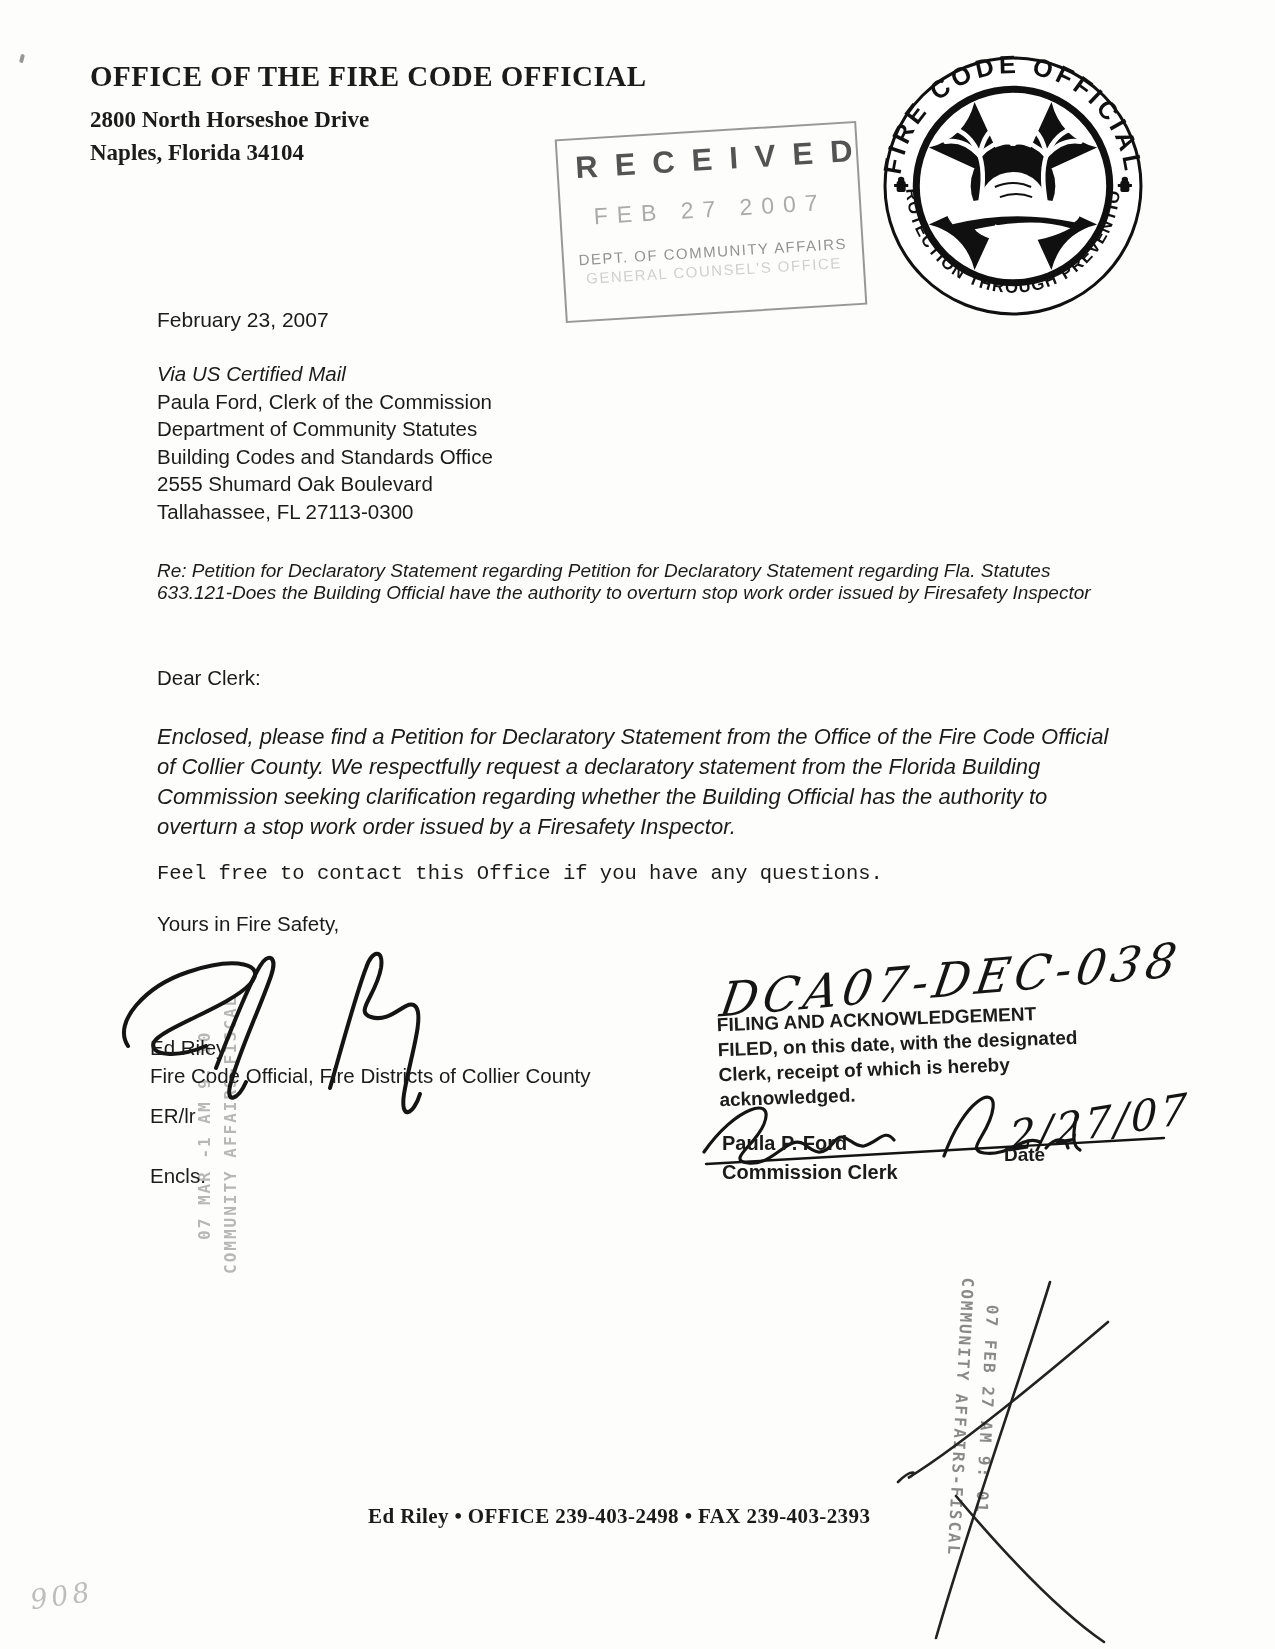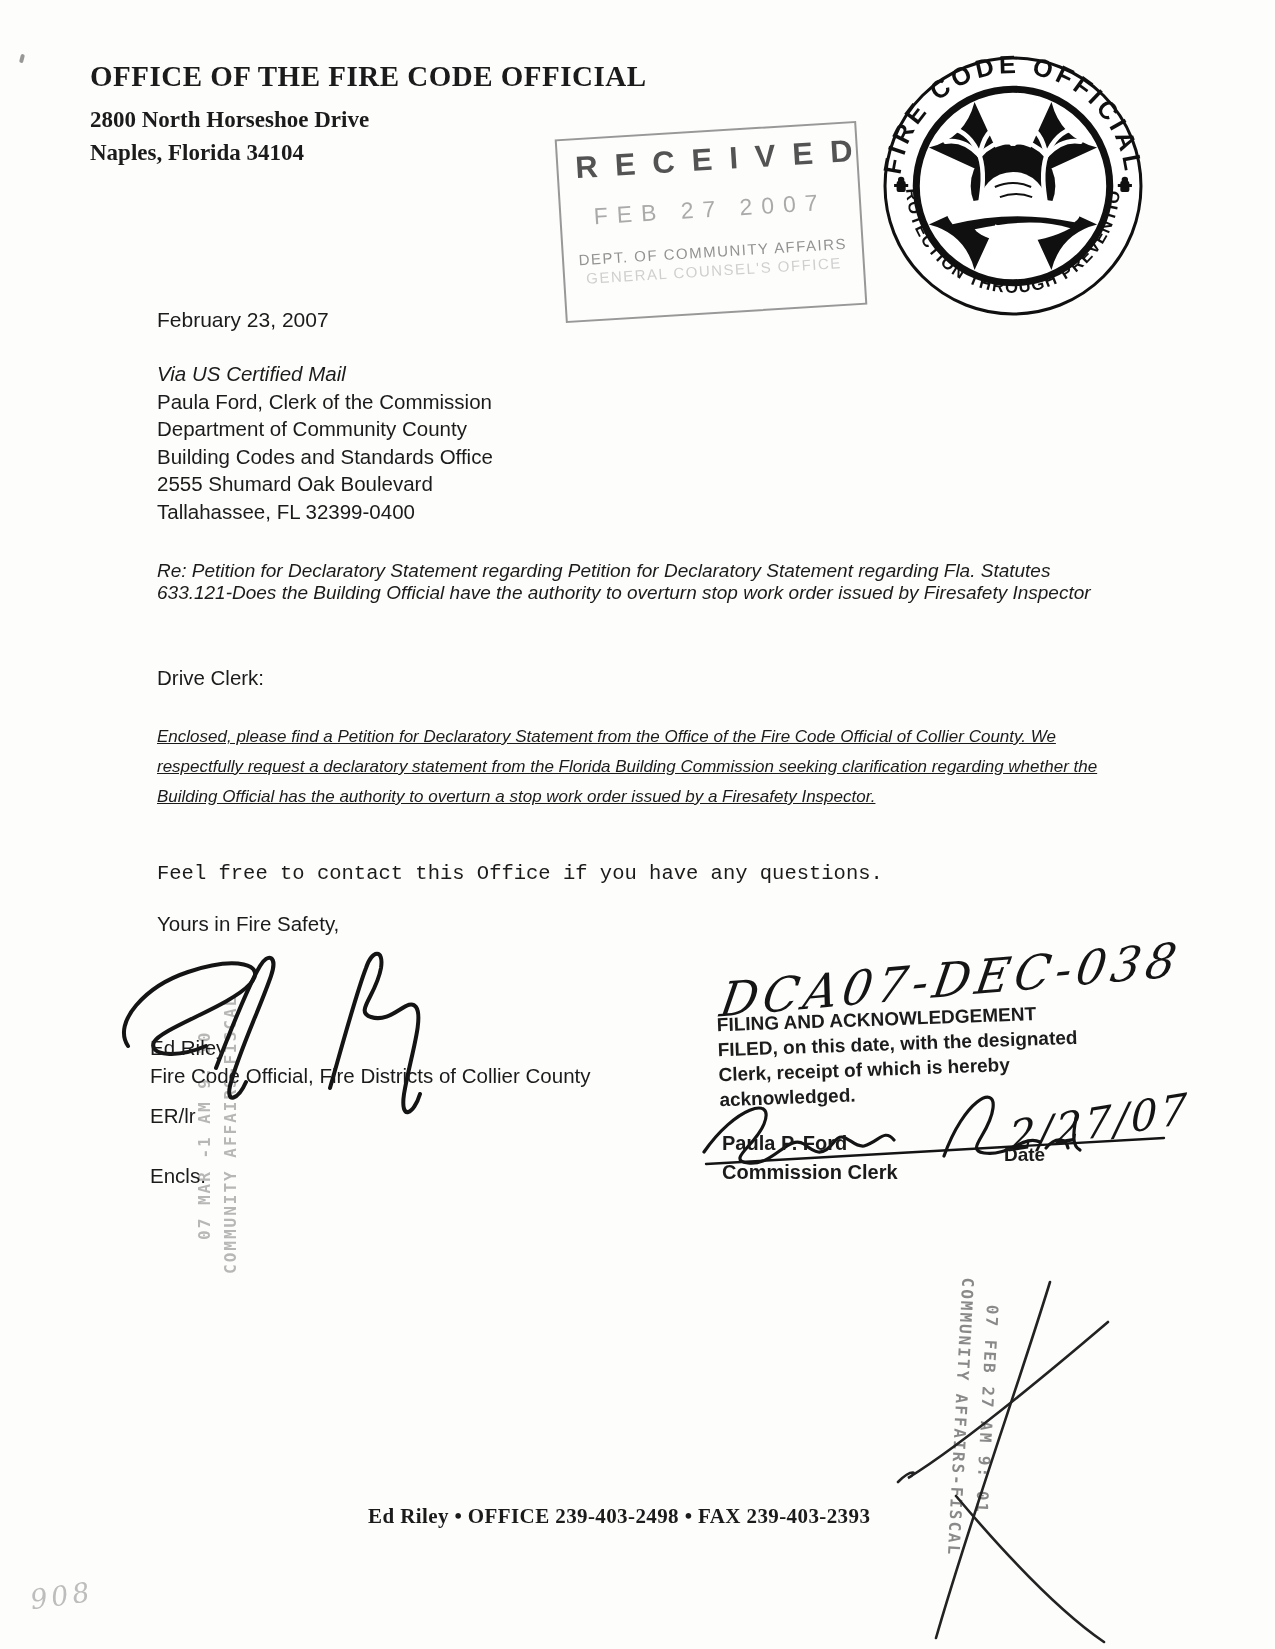--- a/index.html
+++ b/index.html
@@ -26,21 +26,21 @@
   .received .r-date{margin-top:18px;font-size:23px;letter-spacing:9px;color:rgba(115,115,115,.6);}
   .received .r-l1{margin-top:20px;font-size:15px;letter-spacing:1.5px;color:rgba(95,95,95,.68);}
   .received .r-l2{margin-top:2px;font-size:15px;letter-spacing:1.5px;color:rgba(150,150,150,.45);}
 
   
   .dateline{left:157px;top:308px;font-size:21px;}
   .address{left:157px;top:360px;font-size:20.5px;line-height:27.5px;}
   .address .via{font-style:italic;}
   .reblock{left:157px;top:560px;width:952px;font-size:19px;line-height:22px;font-style:italic;}
   .salutation{left:157px;top:666px;font-size:20.5px;}
-  .bodypara{left:157px;top:722px;width:962px;font-size:17px;line-height:30px;font-style:italic;text-decoration:underline;}
+  .bodypara{left:157px;top:722px;width:962px;font-size:22px;line-height:30px;font-style:italic;}
   .contact{left:157px;top:862px;font-size:20.5px;font-family:Liberation Mono, monospace;}
   .valediction{left:157px;top:912px;font-size:20.5px;}
   .signername{left:150px;top:1036px;font-size:20.5px;}
   .signertitle{left:150px;top:1064px;font-size:20.5px;text-align:right;}
   .initials{left:150px;top:1104px;font-size:20.5px;}
   .encls{left:150px;top:1164px;font-size:20.5px;}
 
   
   .fiscal{
     width:320px;font-family:"DejaVu Sans Mono",monospace;font-weight:bold;
@@ -144,28 +144,28 @@
       <path d="M163 100 C170 83 180 75 191 73"></path>
       <path d="M163 100 C160 82 152 72 141 69"></path>
       <path d="M163 100 C152 88 140 84 129 88"></path>
     </g>
   </svg>
 
   <div class="abs dateline">February 23, 2007</div>
   <div class="abs address">
     <div class="via">Via US Certified Mail</div>
     <div>Paula Ford, Clerk of the Commission</div>
-    <div>Department of Community County</div>
+    <div>Department of Community Statutes</div>
     <div>Building Codes and Standards Office</div>
     <div>2555 Shumard Oak Boulevard</div>
-    <div>Tallahassee, FL 32399-0400</div>
+    <div>Tallahassee, FL 27113-0300</div>
   </div>
 
   <div class="abs reblock">Re: Petition for Declaratory Statement regarding Petition for Declaratory Statement regarding Fla. Statutes 633.121-Does the Building Official have the authority to overturn stop work order issued by Firesafety Inspector</div>
-  <div class="abs salutation">Drive Clerk:</div>
+  <div class="abs salutation">Dear Clerk:</div>
   <div class="abs bodypara">Enclosed, please find a Petition for Declaratory Statement from the Office of the Fire Code Official of Collier County.   We respectfully request a declaratory statement from the Florida Building Commission seeking clarification regarding whether the Building Official has the authority to overturn a stop work order issued by a Firesafety Inspector.</div>
   <div class="abs contact">Feel free to contact this Office if you have any questions.</div>
   <div class="abs valediction">Yours in Fire Safety,</div>
 
   <div class="abs fiscal fiscal-left">
     <div class="l1">07 MAR -1  AM 9: 30</div>
     <div class="l2">COMMUNITY AFFAIRS-FISCAL</div>
   </div>
 
   <svg class="abs" style="left:118px;top:936px;" width="330" height="210" viewBox="0 0 330 210">

